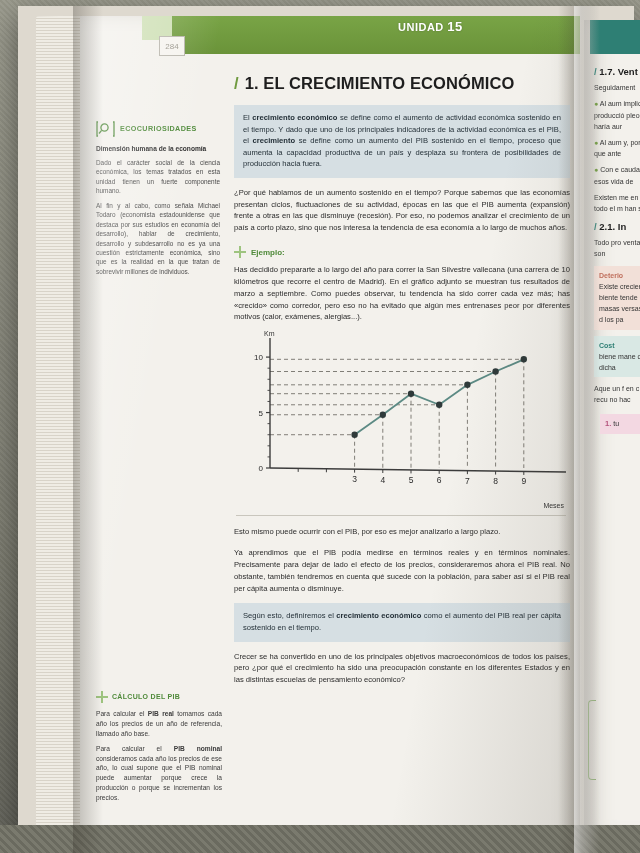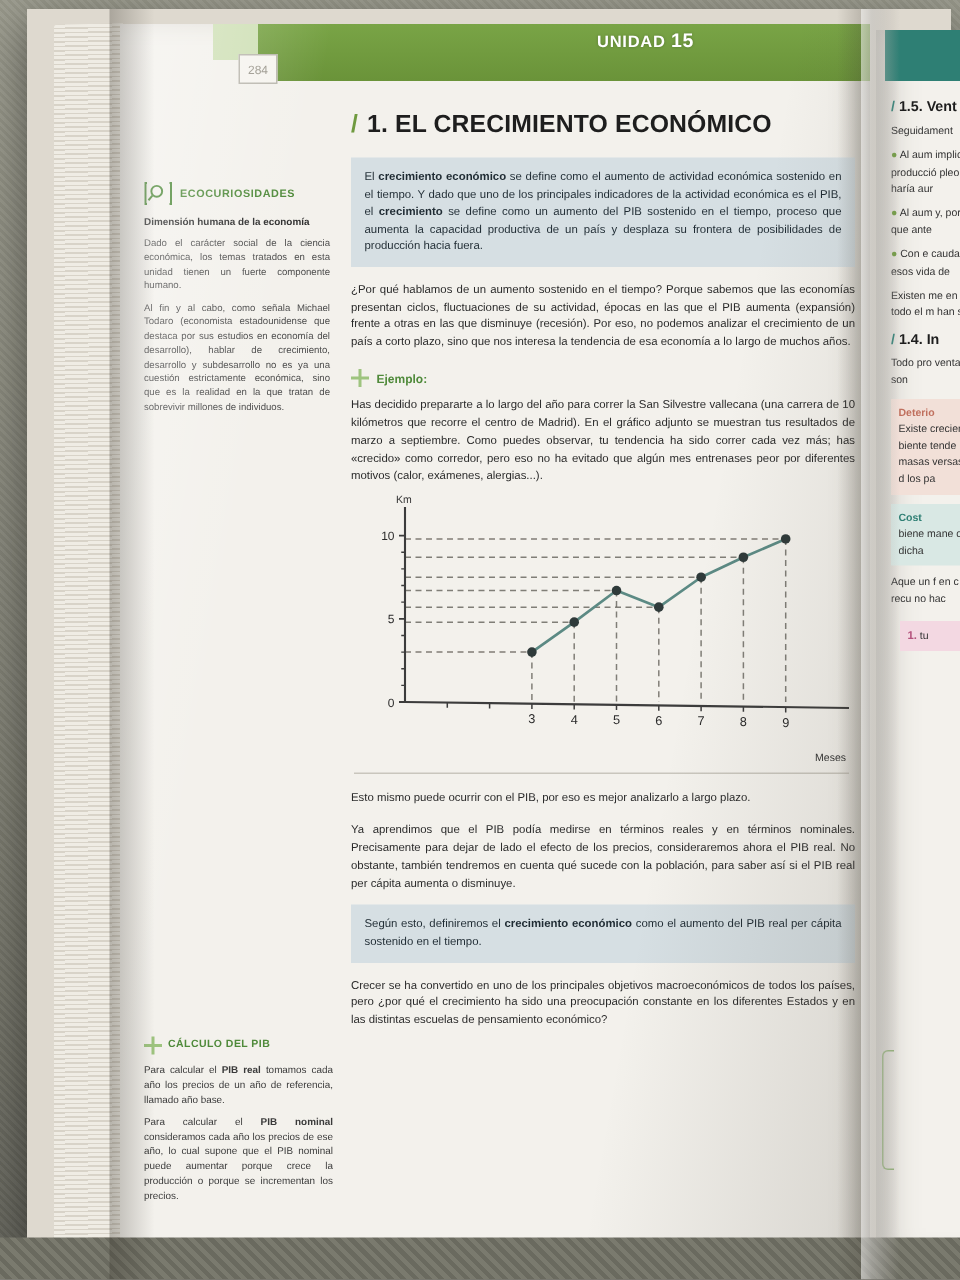--- a/index.html
+++ b/index.html
@@ -321,40 +321,40 @@
 
         <p class="p-main">Crecer se ha convertido en uno de los principales objetivos macroeconómicos de todos los países, pero ¿por qué el crecimiento ha sido una preocupación constante en los diferentes Estados y en las distintas escuelas de pensamiento económico?</p>
       </div>
     </div>
 
     <div class="page-right">
       <div class="r-band"></div>
       <div class="r-inner">
         <div class="r-h">
           <span class="slash">/</span>
-          <span>1.5. Vent</span>
+          <span>1.7. Vent</span>
         </div>
         <div class="r-p">Seguidament</div>
         <div class="r-p">
           <span class="r-bullet">●</span>
           <span>Al aum implicar u producció pleo, est haría aur</span>
         </div>
         <div class="r-p">
           <span class="r-bullet">●</span>
           <span>Al aum y, por tan que ante</span>
         </div>
         <div class="r-p">
           <span class="r-bullet">●</span>
           <span>Con e caudaci de esos vida de</span>
         </div>
         <div class="r-p">Existen me en los últ todo el m han suced</div>
 
         <div class="r-h">
           <span class="slash">/</span>
-          <span>1.4. In</span>
+          <span>2.1. In</span>
         </div>
         <div class="r-p">Todo pro ventajas que son</div>
 
         <div class="r-box-pink">
           <div class="r-box-pink-t">Deterio</div>
           <div>Existe crecier biente tende masas versas y el d los pa</div>
         </div>
 
         <div class="r-box-teal">
           <div class="r-box-teal-t">Cost</div>

